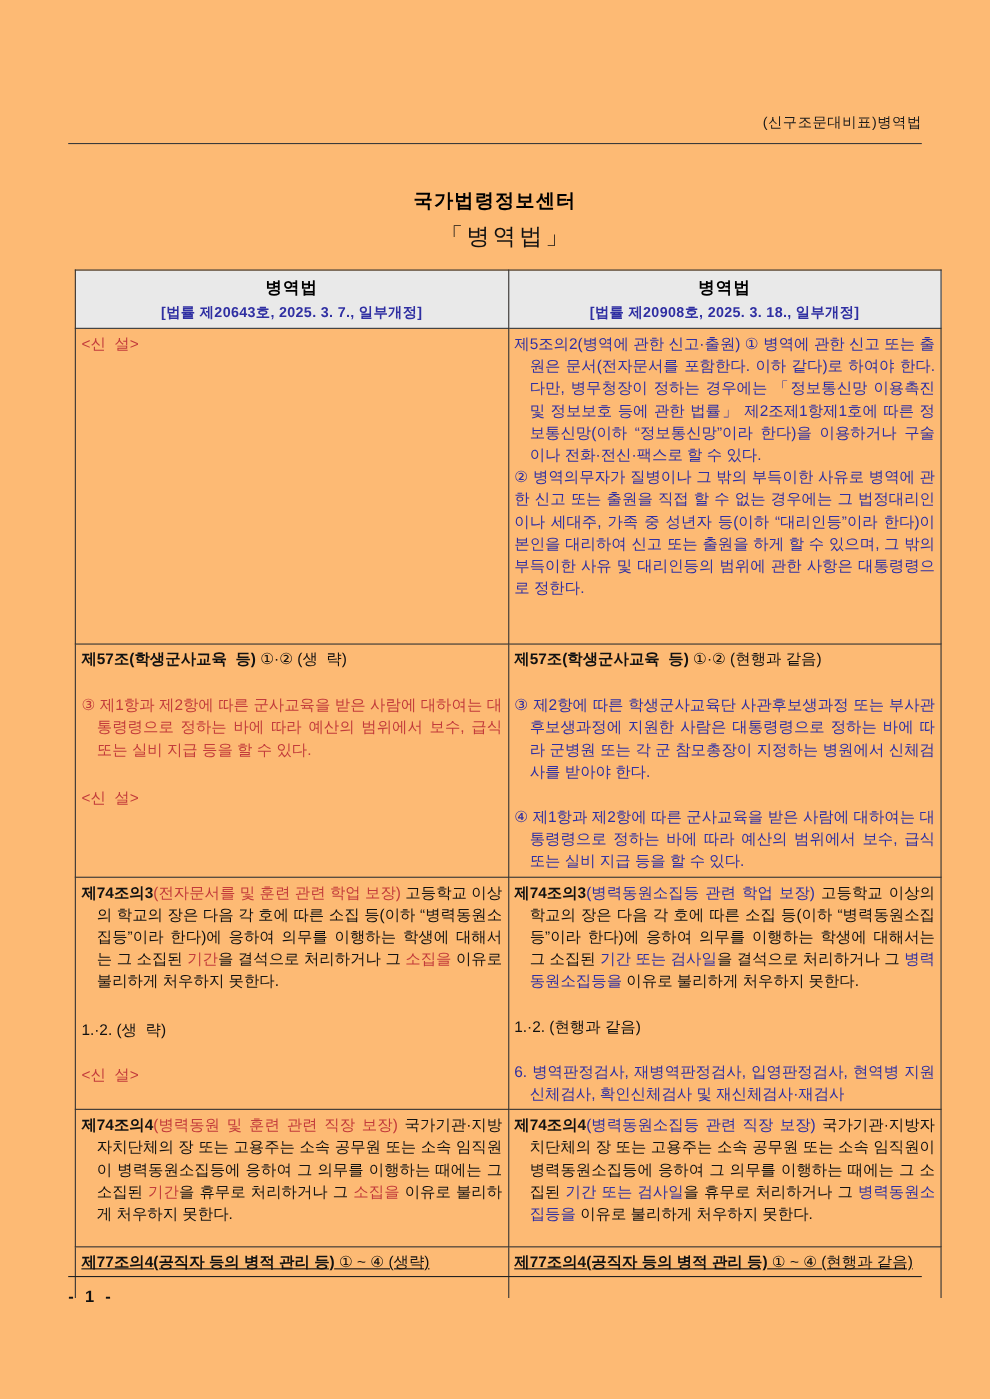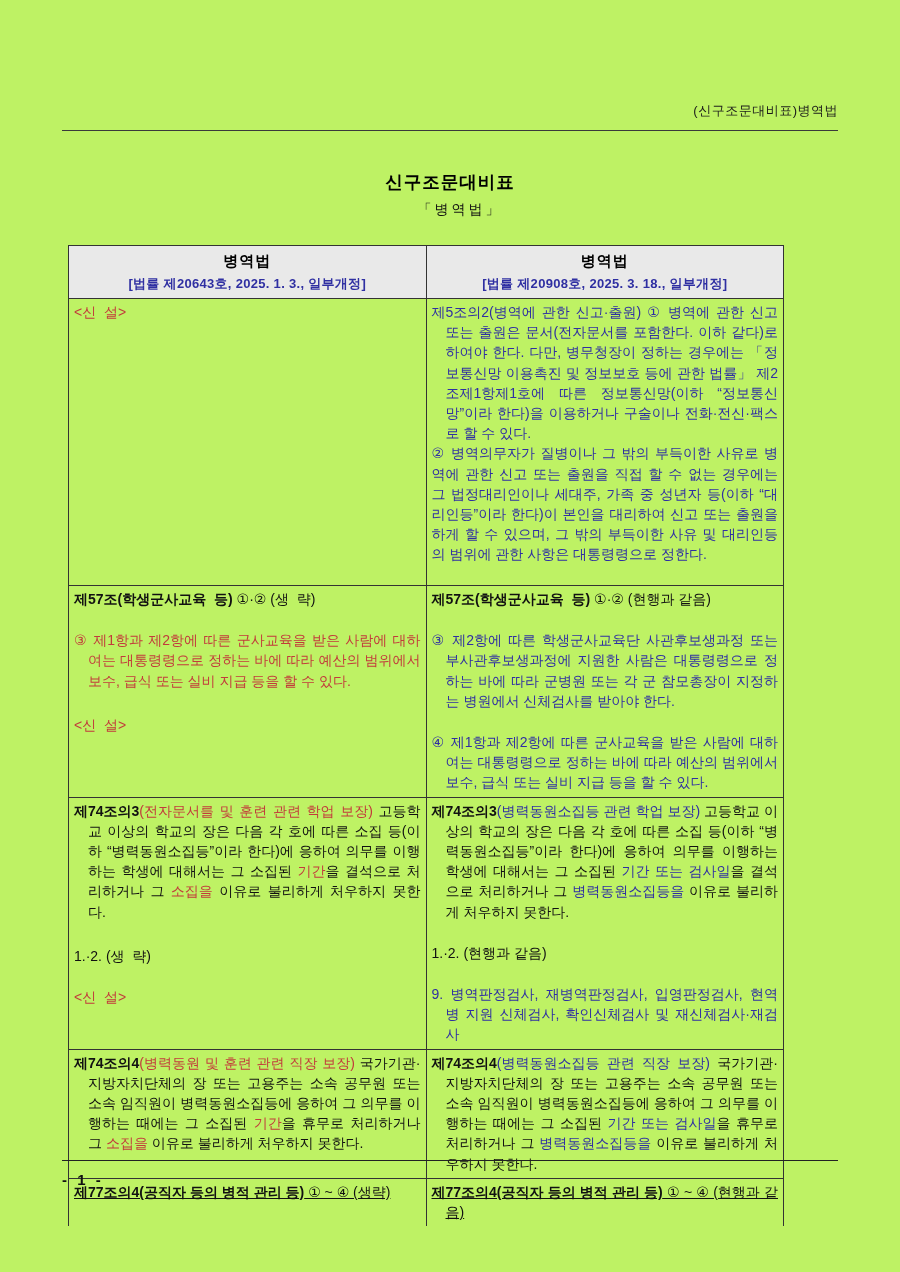--- a/index.html
+++ b/index.html
@@ -1,30 +1,30 @@
 <!DOCTYPE html>
 <html style="--red: #c23b3b; --blue: #2f2fa2;"><head>
 <meta charset="utf-8">
 <style>
   html,body{margin:0;padding:0;background:#fff;}
-  .page{position:relative;width:900px;height:1272px;background:#bef264;overflow:hidden;
+  .page{position:relative;width:900px;height:1272px;background:#fdba74;overflow:hidden;
         font-family:"Liberation Sans","DejaVu Sans",sans-serif;color:#111;}
 
   
   .doc-header{position:absolute;left:62px;right:62px;top:102px;
               border-bottom:1.6px solid #3a3a3a;padding-bottom:10px;
               text-align:right;font-size:13px;color:#1a1a1a;letter-spacing:.5px;}
 
   
   .doc-title{position:absolute;top:170px;left:0;width:100%;text-align:center;}
   .doc-title h1{margin:0;font-size:17.5px;font-weight:bold;letter-spacing:1px;color:#000;}
-  .doc-title .subtitle{margin-top:7px;font-size:14px;letter-spacing:3px;color:#111;margin-left:20px;}
+  .doc-title .subtitle{margin-top:7px;font-size:21px;letter-spacing:3px;color:#111;margin-left:20px;}
 
   
-  table.compare{position:absolute;left:68px;top:245px;width:716px;
+  table.compare{position:absolute;left:68px;top:245px;width:788px;
                 border-collapse:collapse;table-layout:fixed;}
   table.compare th, table.compare td{border:1.3px solid #333;box-sizing:border-box;}
   table.compare th{background:#e9e9e9;height:53px;padding:4px;text-align:center;vertical-align:middle;}
   .law-title{font-weight:bold;font-size:15px;color:#000;letter-spacing:1px;}
   .law-statute{color:var(--blue,#2f2fa2);font-size:13px;margin-top:4px;letter-spacing:.3px;}
   td.cell{vertical-align:top;padding:3px 5px 4px 5px;font-size:14px;line-height:20.2px;}
   td.cell.last{border-bottom:none;text-decoration:underline;}
   .para{margin:0;text-align:justify;white-space:pre-wrap;word-break:break-all;color:#111;}
   .para.hang{padding-left:14px;text-indent:-14px;}
   .g1{margin-top:21px;} .g2{margin-top:24px;}
@@ -43,30 +43,30 @@
 </head>
 <body>
 
 <div class="page">
 
   <div class="doc-header">
     <span>(신구조문대비표)병역법</span>
   </div>
 
   <div class="doc-title">
-    <h1>신구조문대비표</h1>
+    <h1>국가법령정보센터</h1>
     <div class="subtitle">「병역법」</div>
   </div>
 
   <table class="compare">
     <thead>
       <tr>
         <th style="background: rgb(233, 233, 233);">
           <div class="law-title">병역법</div>
-          <div class="law-statute">[법률 제20643호, 2025. 1. 3., 일부개정]</div>
+          <div class="law-statute">[법률 제20643호, 2025. 3. 7., 일부개정]</div>
         </th>
         <th style="background: rgb(233, 233, 233);">
           <div class="law-title">병역법</div>
           <div class="law-statute">[법률 제20908호, 2025. 3. 18., 일부개정]</div>
         </th>
       </tr>
     </thead>
     <tbody>
         <tr>
           <td class="cell" style="height: 287px;">
@@ -91,21 +91,21 @@
         </tr>
         <tr>
           <td class="cell" style="height: 200px;">
             <p class="para hang"><span class="c-k bold">제74조의3</span><span class="c-red">(전자문서를 및 훈련 관련 학업 보장)</span><span class="c-k"> 고등학교 이상의 학교의 장은 다음 각 호에 따른 소집 등(이하 “병력동원소집등”이라 한다)에 응하여 의무를 이행하는 학생에 대해서는 그 소집된 </span><span class="c-red">기간</span><span class="c-k">을 결석으로 처리하거나 그 </span><span class="c-red">소집을</span><span class="c-k"> 이유로 불리하게 처우하지 못한다.</span></p>
             <p class="para g2"><span class="c-k">1.·2. (생  략)</span></p>
             <p class="para g1"><span class="c-red">&lt;신  설&gt;</span></p>
           </td>
           <td class="cell" style="height: 200px;">
             <p class="para hang"><span class="c-k bold">제74조의3</span><span class="c-blue">(병력동원소집등 관련 학업 보장)</span><span class="c-k"> 고등학교 이상의 학교의 장은 다음 각 호에 따른 소집 등(이하 “병력동원소집등”이라 한다)에 응하여 의무를 이행하는 학생에 대해서는 그 소집된 </span><span class="c-blue">기간 또는 검사일</span><span class="c-k">을 결석으로 처리하거나 그 </span><span class="c-blue">병력동원소집등을</span><span class="c-k"> 이유로 불리하게 처우하지 못한다.</span></p>
             <p class="para g1"><span class="c-k">1.·2. (현행과 같음)</span></p>
-            <p class="para hang g1"><span class="c-blue">9. 병역판정검사, 재병역판정검사, 입영판정검사, 현역병 지원 신체검사, 확인신체검사 및 재신체검사·재검사</span></p>
+            <p class="para hang g1"><span class="c-blue">6. 병역판정검사, 재병역판정검사, 입영판정검사, 현역병 지원 신체검사, 확인신체검사 및 재신체검사·재검사</span></p>
           </td>
         </tr>
         <tr>
           <td class="cell" style="height: 125px;">
             <p class="para hang"><span class="c-k bold">제74조의4</span><span class="c-red">(병력동원 및 훈련 관련 직장 보장)</span><span class="c-k"> 국가기관·지방자치단체의 장 또는 고용주는 소속 공무원 또는 소속 임직원이 병력동원소집등에 응하여 그 의무를 이행하는 때에는 그 소집된 </span><span class="c-red">기간</span><span class="c-k">을 휴무로 처리하거나 그 </span><span class="c-red">소집을</span><span class="c-k"> 이유로 불리하게 처우하지 못한다.</span></p>
           </td>
           <td class="cell" style="height: 125px;">
             <p class="para hang"><span class="c-k bold">제74조의4</span><span class="c-blue">(병력동원소집등 관련 직장 보장)</span><span class="c-k"> 국가기관·지방자치단체의 장 또는 고용주는 소속 공무원 또는 소속 임직원이 병력동원소집등에 응하여 그 의무를 이행하는 때에는 그 소집된 </span><span class="c-blue">기간 또는 검사일</span><span class="c-k">을 휴무로 처리하거나 그 </span><span class="c-blue">병력동원소집등을</span><span class="c-k"> 이유로 불리하게 처우하지 못한다.</span></p>
           </td>
         </tr>

